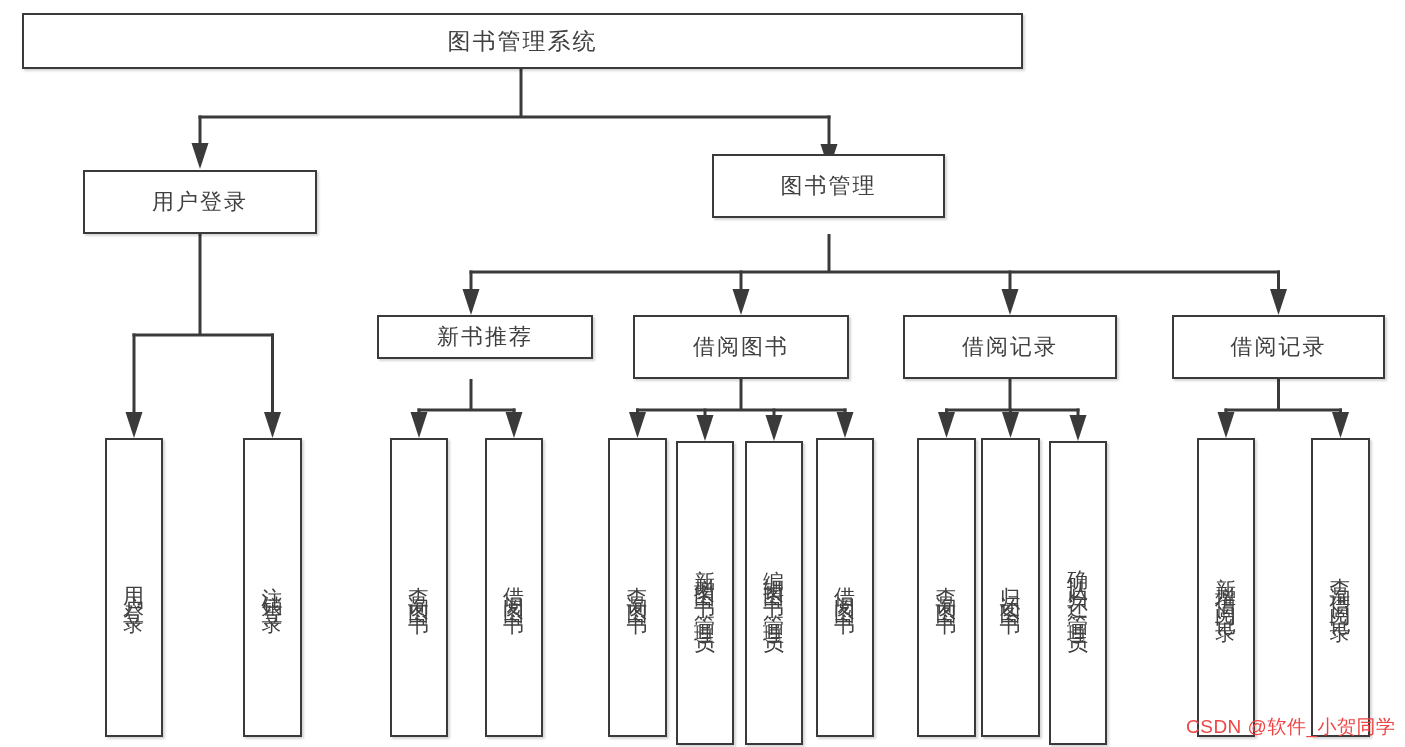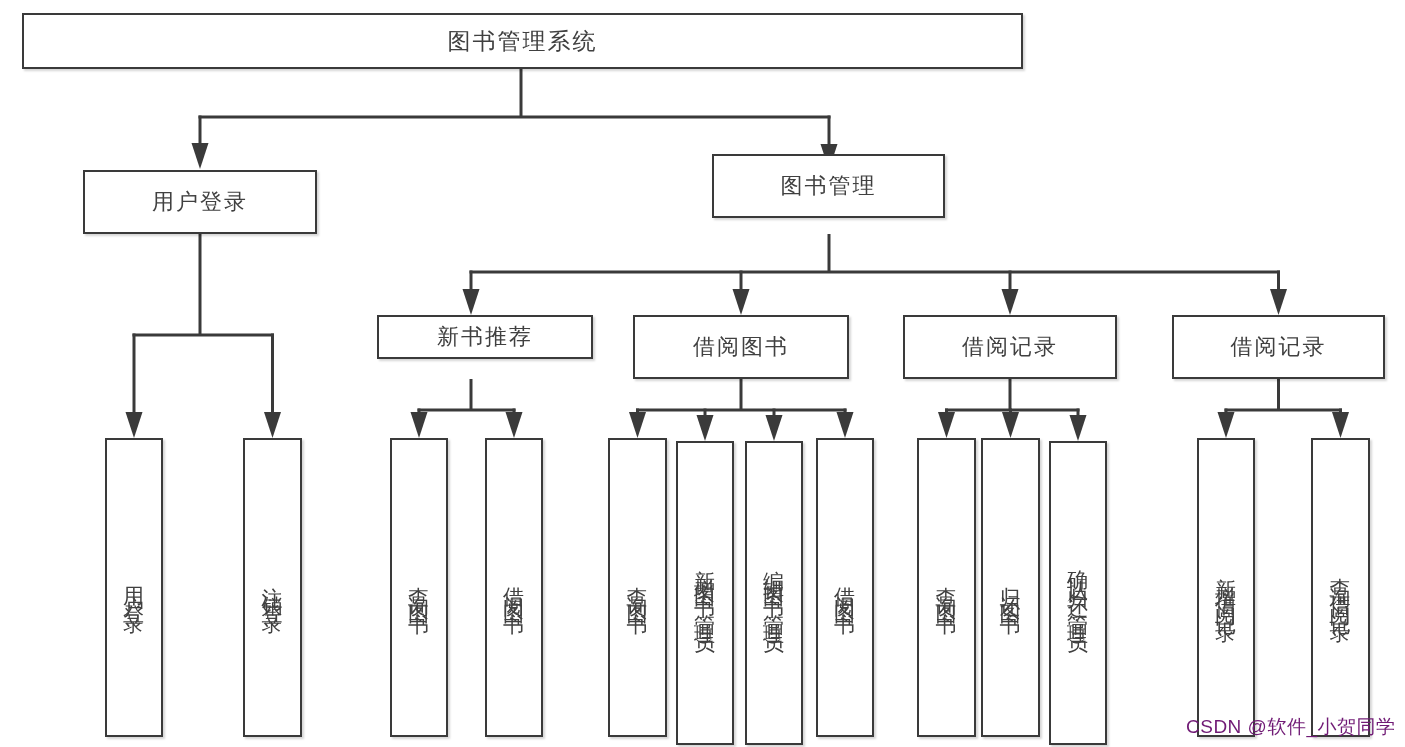--- a/index.html
+++ b/index.html
@@ -41,21 +41,21 @@
   #n-bw-add{left:676px;top:441px;width:58px;height:304px}
   #n-bw-edit{left:745px;top:441px;width:58px;height:304px}
   #n-bw-borrow{left:816px;top:438px;width:58px;height:299px}
   #n-cur-query{left:917px;top:438px;width:59px;height:299px}
   #n-cur-return{left:981px;top:438px;width:59px;height:299px}
   #n-cur-confirm{left:1049px;top:441px;width:58px;height:304px}
   #n-rec-add{left:1197px;top:438px;width:58px;height:299px}
   #n-rec-query{left:1311px;top:438px;width:59px;height:299px}
   #watermark{
     position:absolute;left:1186px;top:714px;z-index:50;
-    font-size:19px;letter-spacing:0.5px;color:#701a75;white-space:nowrap;
+    font-size:19px;letter-spacing:0.5px;color:#ef4444;white-space:nowrap;
   }
 </style>
 </head>
 <body>
 
 <div id="canvas">
 
   <svg id="wires" viewBox="0 0 1405 747" xmlns="http://www.w3.org/2000/svg">
     <g stroke="#3a3a3a" stroke-width="3" fill="none">
 

